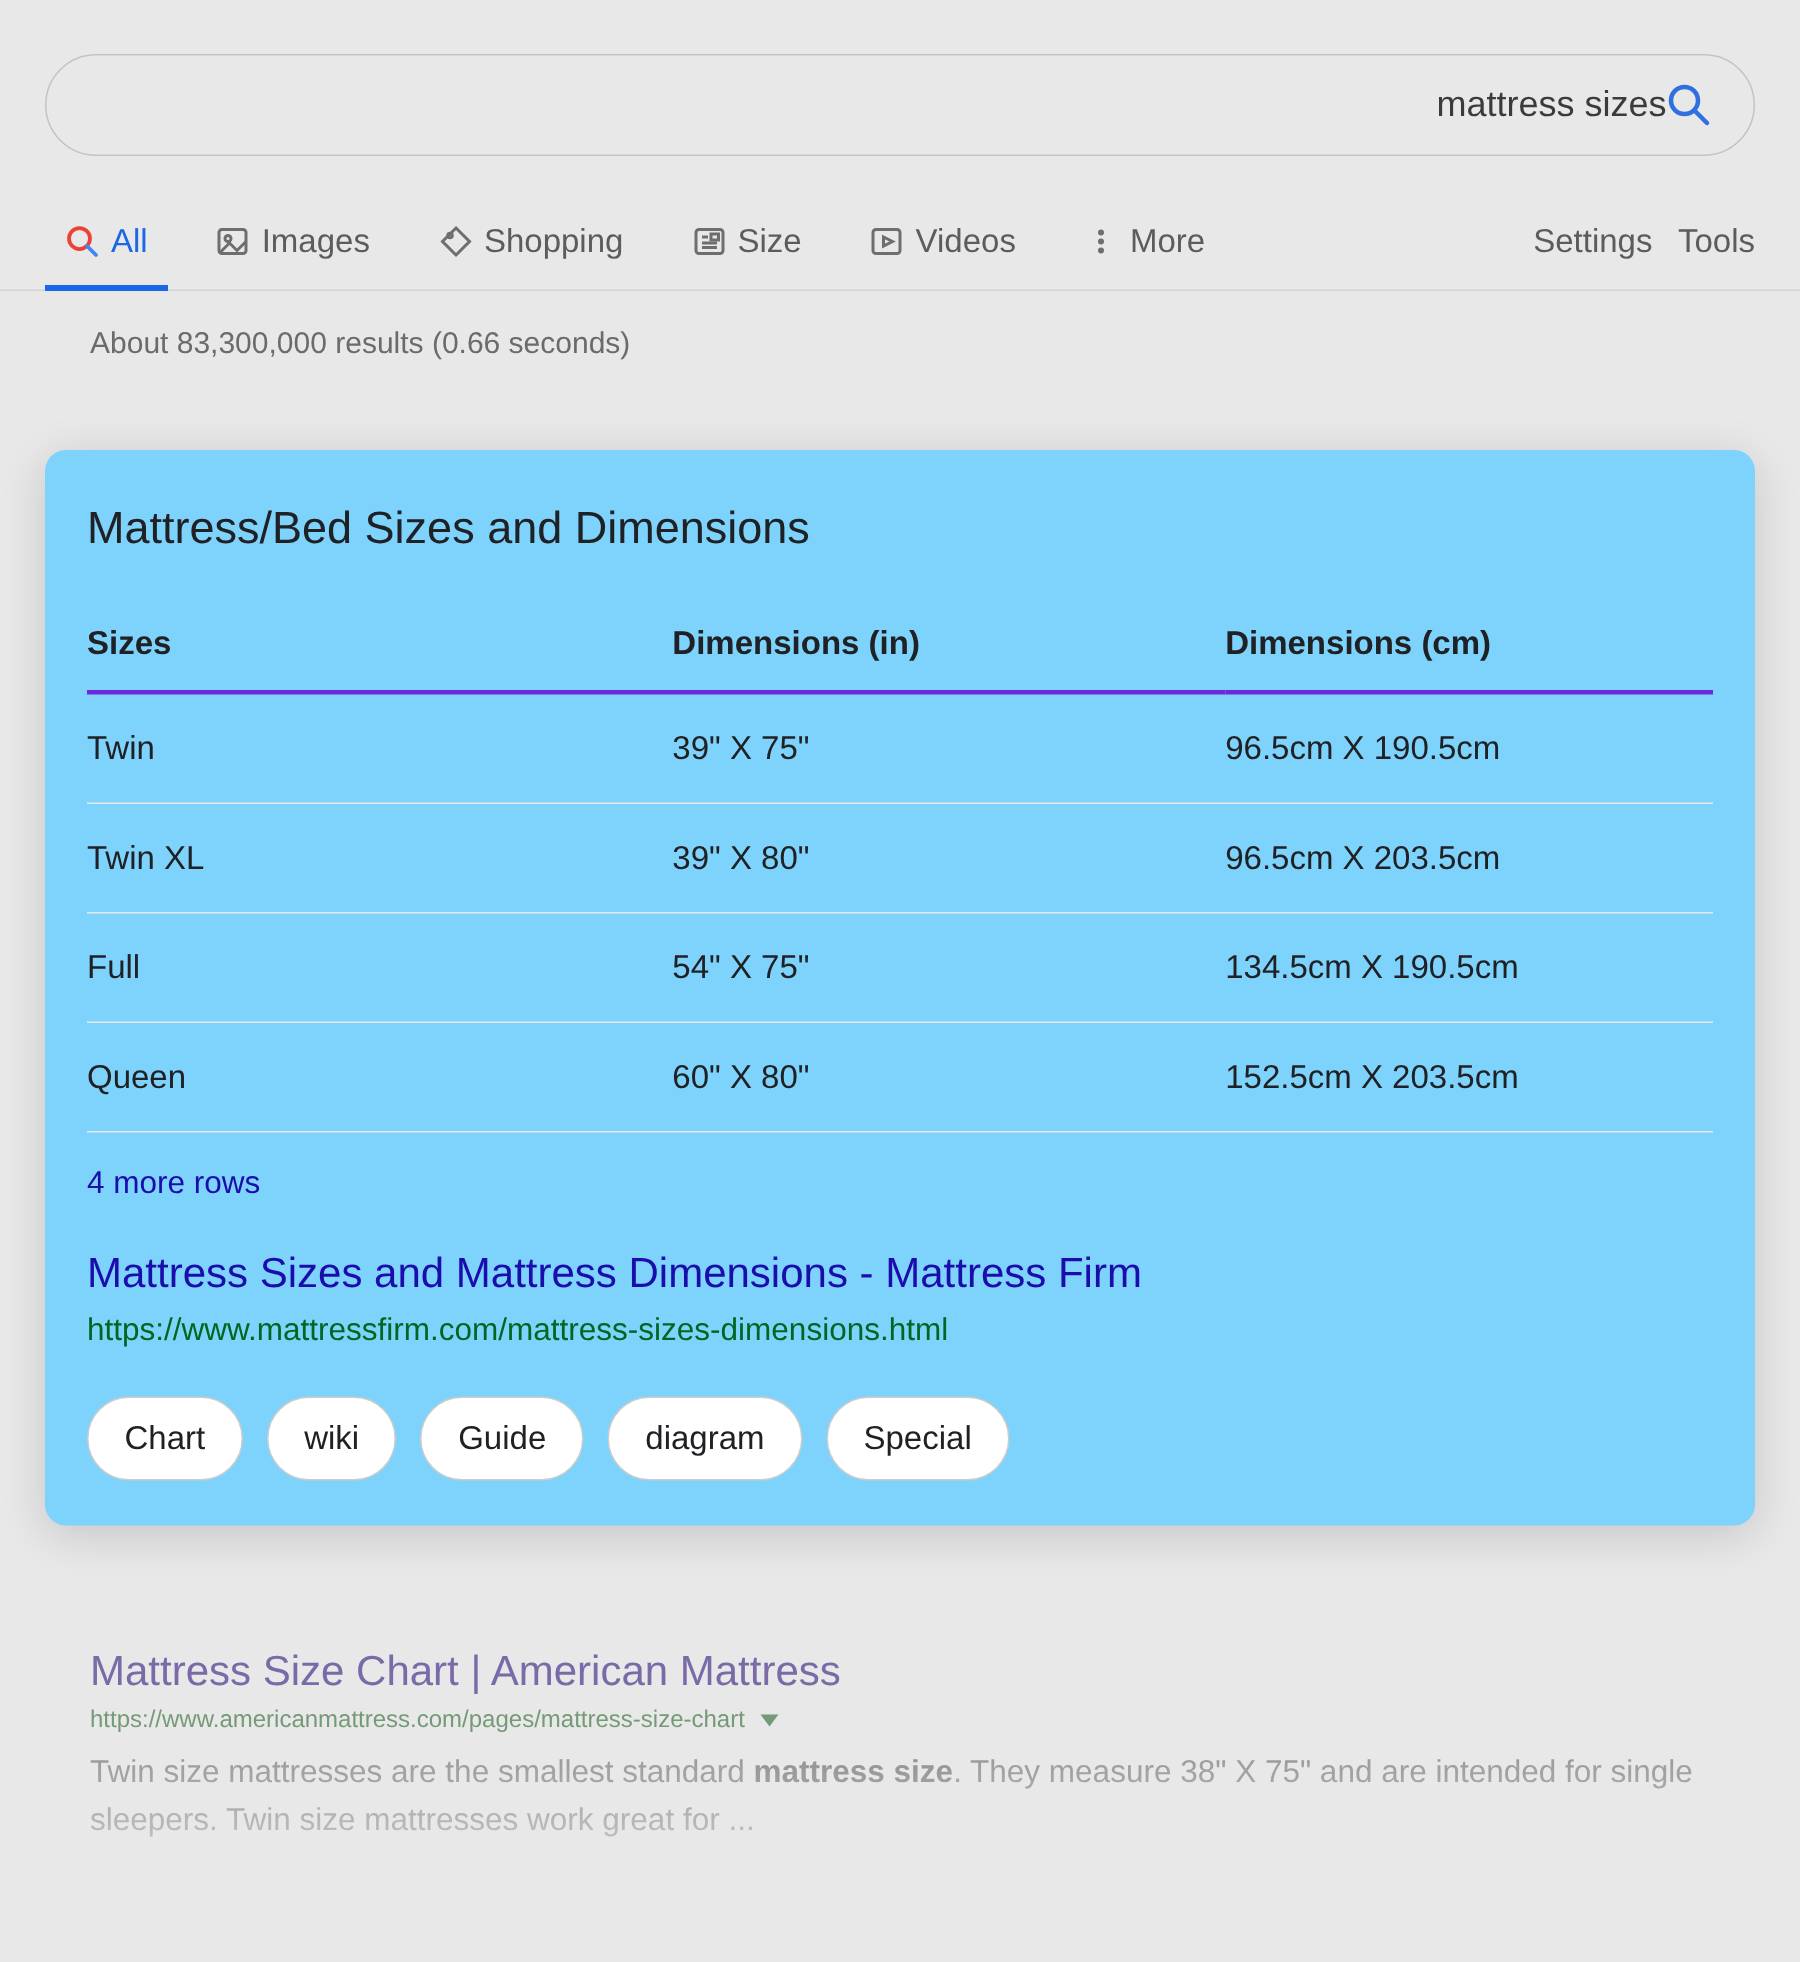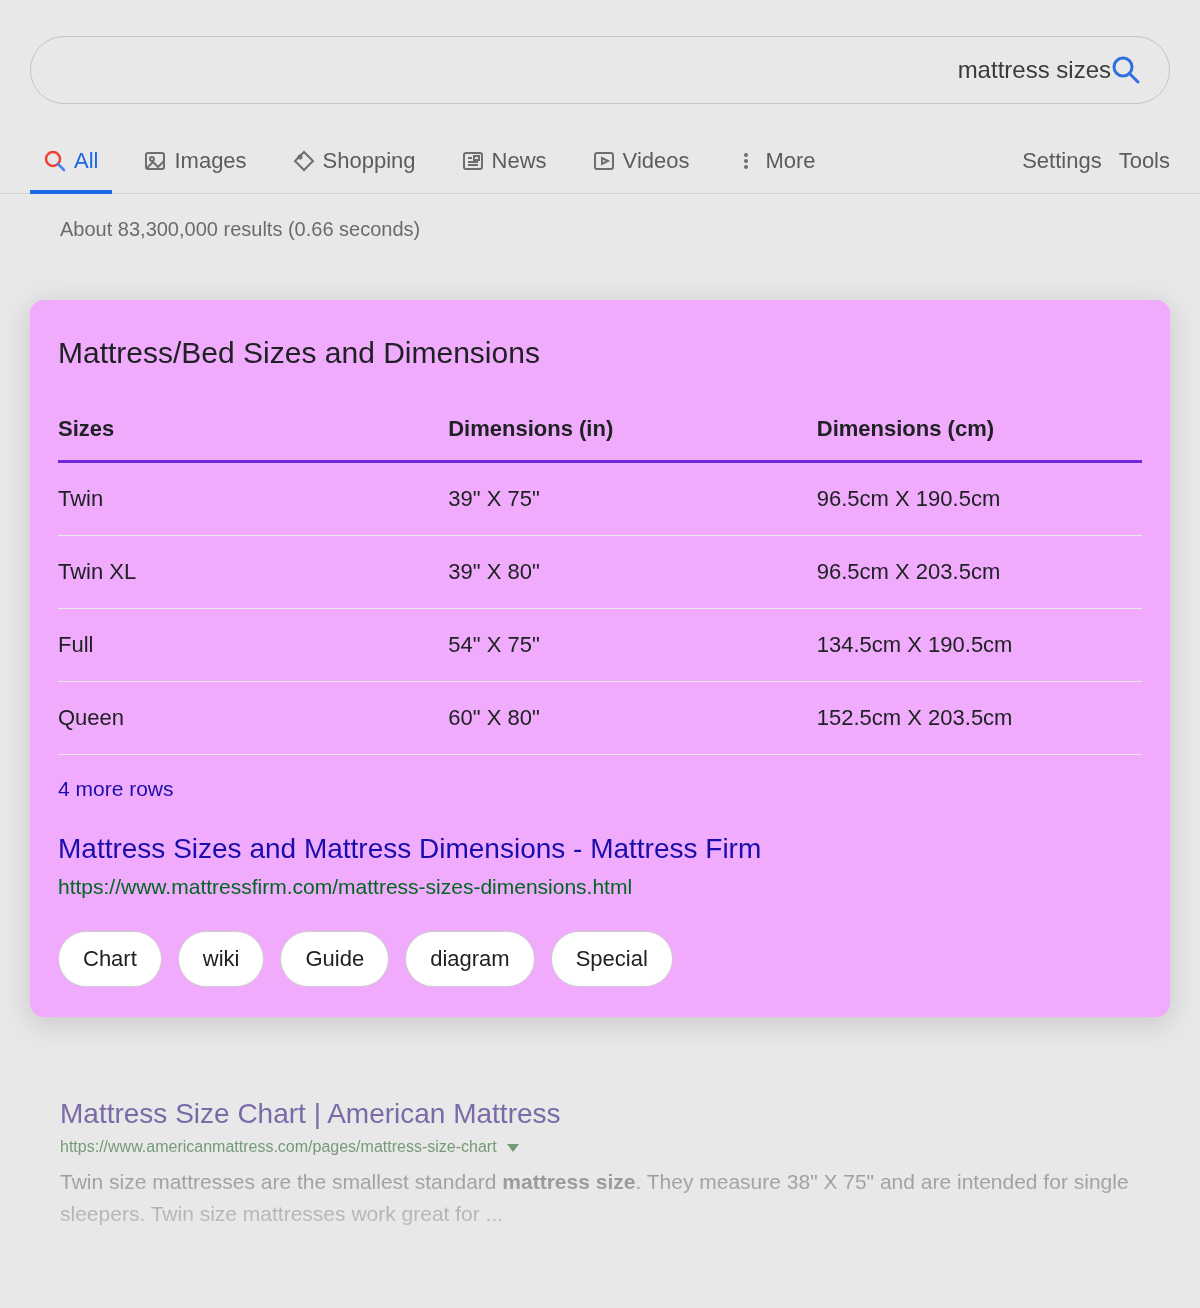--- a/index.html
+++ b/index.html
@@ -95,21 +95,21 @@
     color: #6b6b6b;
   }
 
   
   .snippet-card {
     position: absolute;
     top: 300px;
     left: 30px;
     right: 30px;
     width: 1140px;
-    background: #f0abfc;
+    background: #7dd3fc;
     border-radius: 14px;
     padding: 36px 28px 30px 28px;
     box-shadow: 0 6px 30px rgba(0,0,0,0.15);
   }
   .snippet-card h2 {
     font-size: 30px;
     font-weight: 400;
     color: #202124;
     margin-bottom: 28px;
   }
@@ -265,21 +265,21 @@
     <div class="tab">
       <span class="ico">
         <svg class="g-ico" viewBox="0 0 22 22">
             <rect x="2" y="3" width="18" height="16" rx="2"></rect>
             <line x1="6" y1="8" x2="10" y2="8"></line>
             <line x1="6" y1="12" x2="16" y2="12"></line>
             <line x1="6" y1="15" x2="16" y2="15"></line>
             <rect x="12" y="6" width="5" height="4" fill="#6e6e6e" stroke="none"></rect>
           </svg>
       </span>
-      <span>News</span>
+      <span>Size</span>
     </div>
     <div class="tab">
       <span class="ico">
         <svg class="g-ico" viewBox="0 0 22 22">
             <rect x="2" y="3" width="18" height="16" rx="2"></rect>
             <path d="M9 8 L15 11 L9 14 Z" fill="#6e6e6e" stroke="none"></path>
           </svg>
       </span>
       <span>Videos</span>
     </div>

